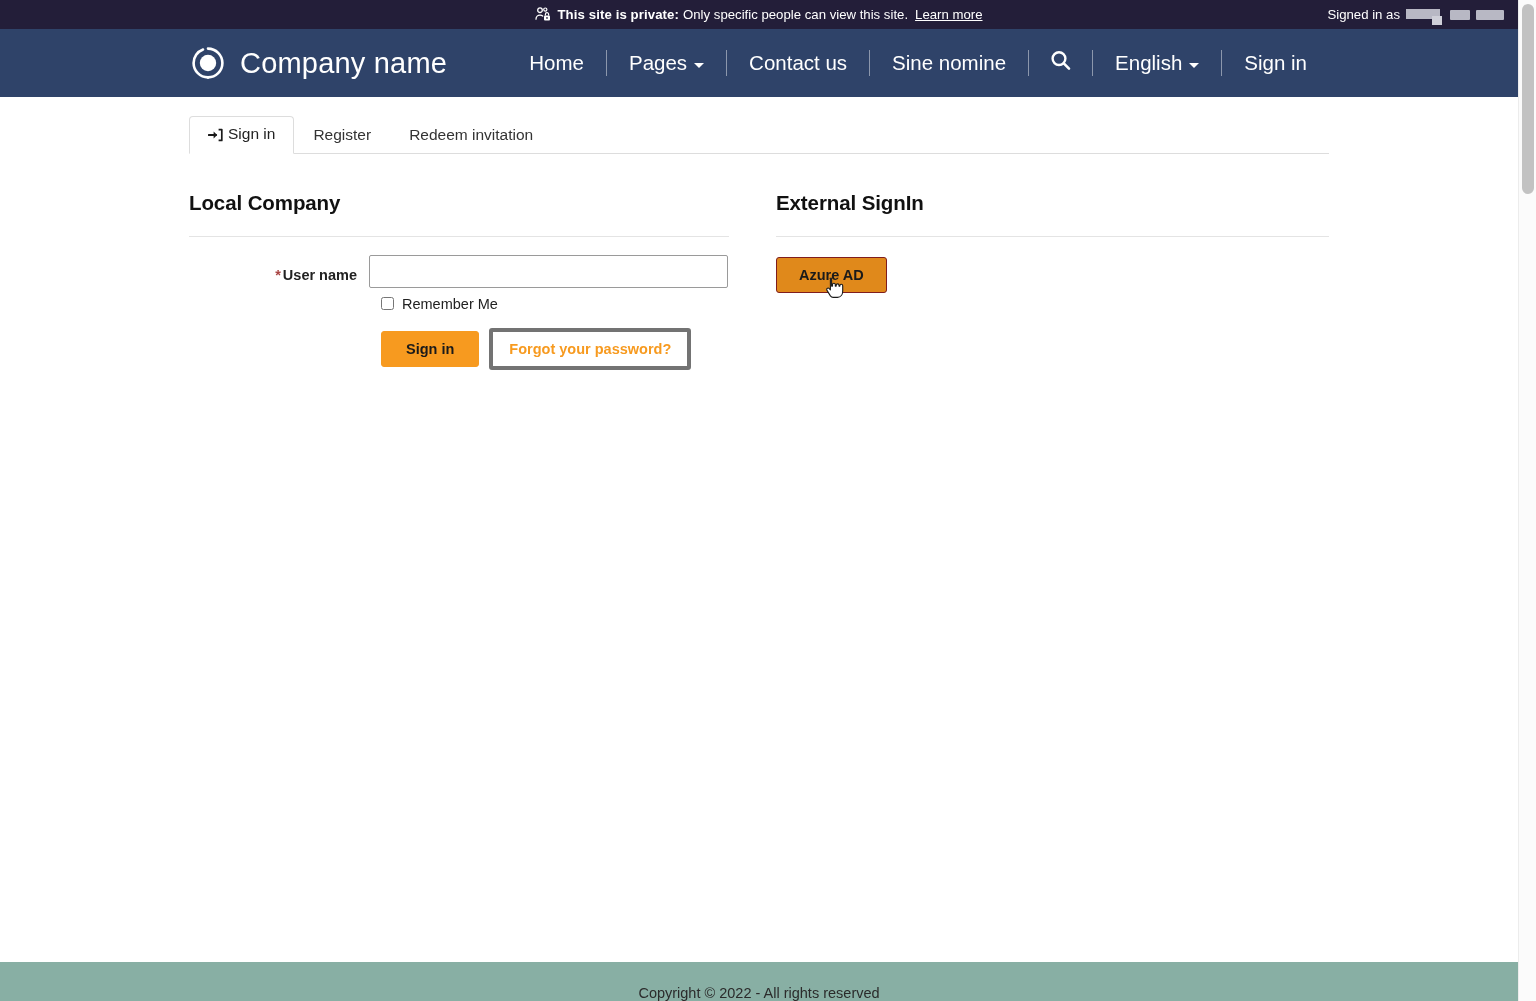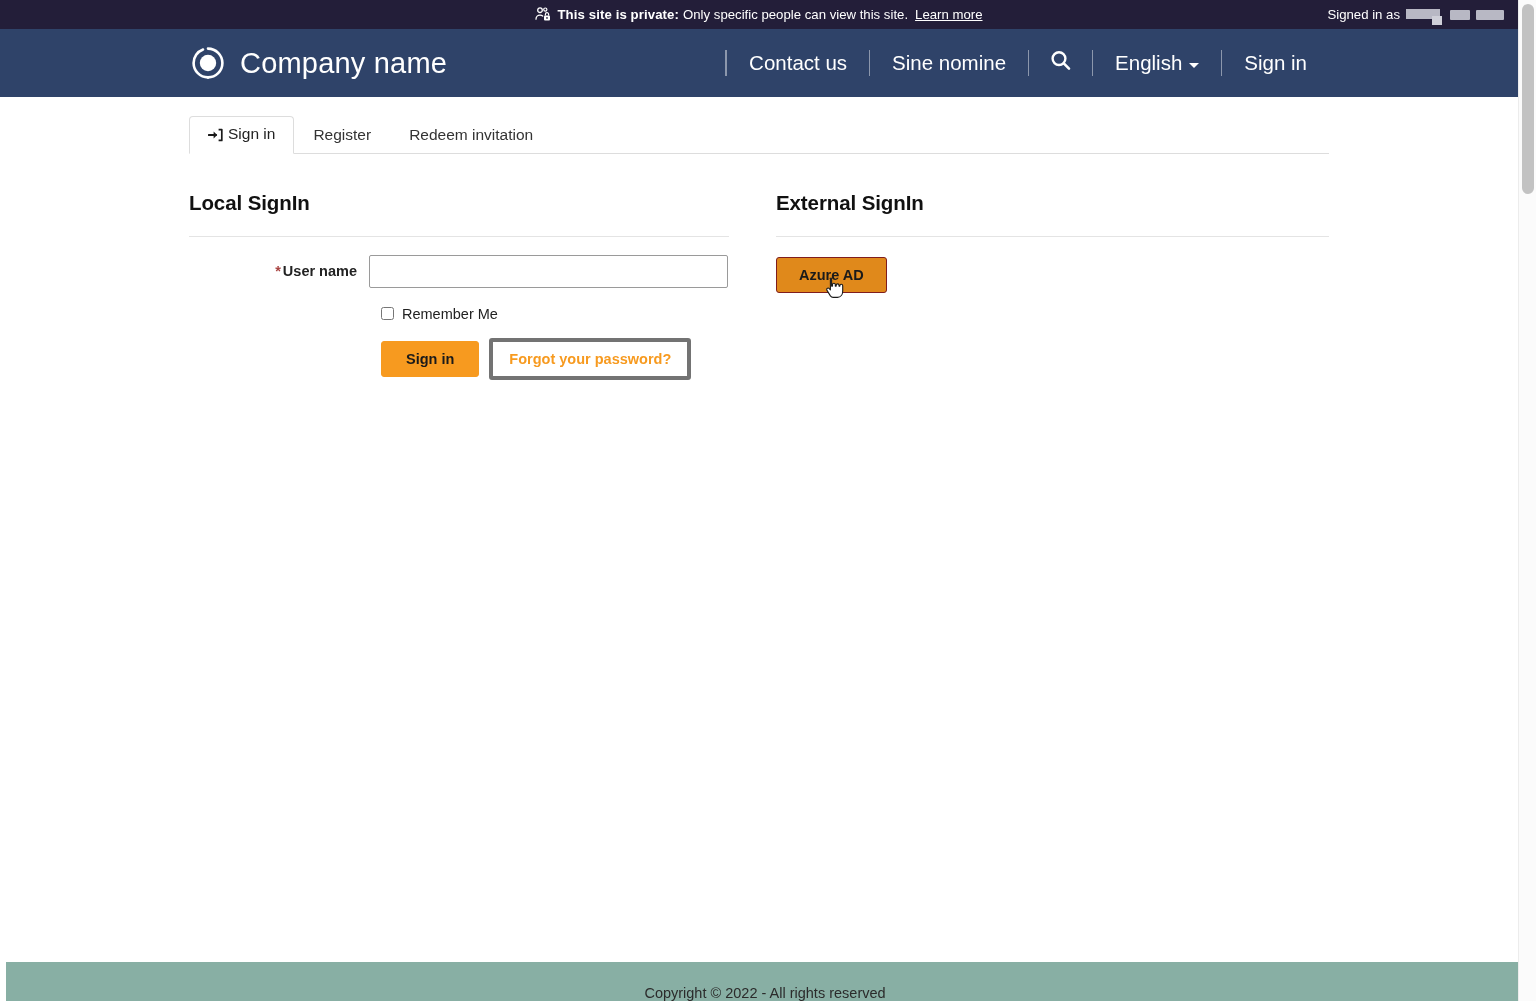--- a/index.html
+++ b/index.html
@@ -221,22 +221,22 @@
   .section-rule {
     border: none;
     border-top: 1px solid #e4e4e4;
     margin: 20px 0 0 0;
   }
 
   
   .form { padding-top: 18px; }
   .form-row {
     display: flex;
-    align-items: flex-start;
-    margin-bottom: 18px;
+    align-items: center;
+    margin-bottom: 8px;
   }
   .form-label {
     width: 180px;
     text-align: right;
     padding-right: 12px;
     padding-top: 8px;
     font-size: 14.5px;
     font-weight: bold;
     color: #222222;
     white-space: nowrap;
@@ -310,21 +310,21 @@
     top: 277px;
     width: 20px;
     height: 22px;
     pointer-events: none;
     z-index: 6;
   }
 
   
   .footer {
     position: absolute;
-    left: 6px;
+    left: 0;
     top: 962px;
     width: 1518px;
     height: 39px;
     background: #88afa4;
     overflow: hidden;
   }
   .footer-inner {
     width: 1140px;
     margin: 0 auto;
     padding-top: 22px;
@@ -399,22 +399,29 @@
               <path d="M17 2.6a14.4 14.4 0 0 1 14.4 14.4A14.4 14.4 0 0 1 17 31.4" fill="none" stroke="#ffffff" stroke-width="2.6" stroke-linecap="round"></path>
               <path d="M17 31.4A14.4 14.4 0 0 1 2.6 17 14.4 14.4 0 0 1 12 3.5" fill="none" stroke="#ffffff" stroke-width="2.6" stroke-linecap="round"></path>
               <circle cx="17" cy="17" r="8.2" fill="#ffffff"></circle>
             </svg>
           </span>
           <span class="brand-name">Company name</span>
         </div>
 
         <div class="nav-links">
 
+          <div class="nav-item">
+            <span>Home</span>
+          </div>
           <div class="nav-sep"></div>
 
+          <div class="nav-item">
+            <span>Pages</span>
+            <span class="caret"></span>
+          </div>
           <div class="nav-sep"></div>
 
           <div class="nav-item">
             <span>Contact us</span>
           </div>
           <div class="nav-sep"></div>
 
           <div class="nav-item">
             <span>Sine nomine</span>
           </div>
@@ -462,21 +469,21 @@
           <span>Register</span>
         </div>
         <div class="tab">
           <span>Redeem invitation</span>
         </div>
       </div>
 
       <div class="columns">
 
         <div class="col-left">
-          <h2 class="section-title">Local SignIn</h2>
+          <h2 class="section-title">Local Company</h2>
           <hr class="section-rule">
 
           <div class="form">
 
             <div class="form-row">
               <div class="form-label">
                 <span class="req">*</span><span>User name</span>
               </div>
               <div class="form-field">
                 <input class="text-input" type="text" value="" style="">

